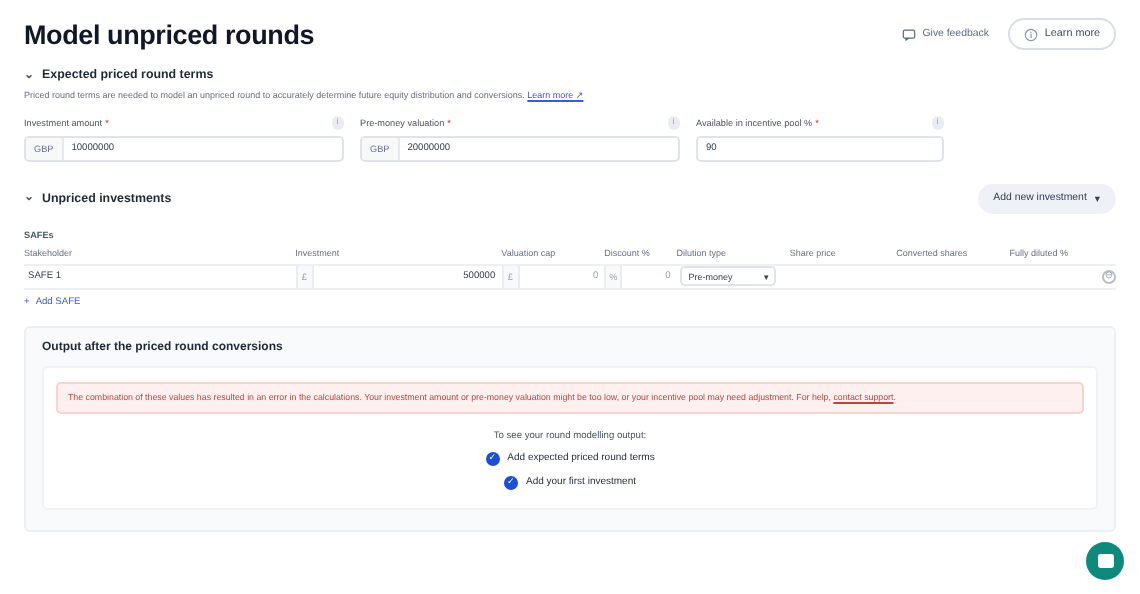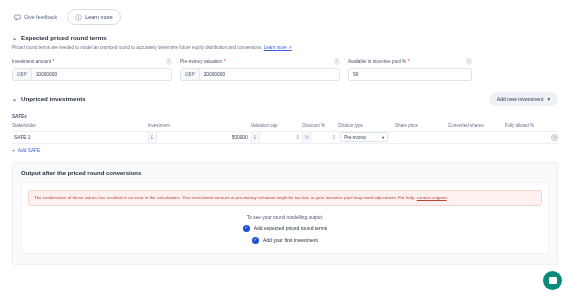--- a/index.html
+++ b/index.html
@@ -161,20 +161,21 @@
     cursor: pointer;
   }
   .chat-widget .sq { width: 8px; height: 7px; background: #fff; border-radius: 1.2px; }
 </style>
 </head>
 <body>
 
 <div class="page">
 
   <div class="header">
+    <div class="page-title">Model unpriced rounds</div>
     <div class="header-actions">
       <button class="ghost-btn">
         <span class="ico">
           <svg width="7" height="7" viewBox="0 0 16 16">
               <rect x="1.5" y="2.5" width="13" height="9" rx="1.8" fill="none" stroke="#5b6b86" stroke-width="1.4"></rect>
               <path d="M4.5 11.5 L4.5 14 L7.5 11.5" fill="none" stroke="#5b6b86" stroke-width="1.4" stroke-linejoin="round"></path>
             </svg>
         </span>
         <span>Give feedback</span>
       </button>

